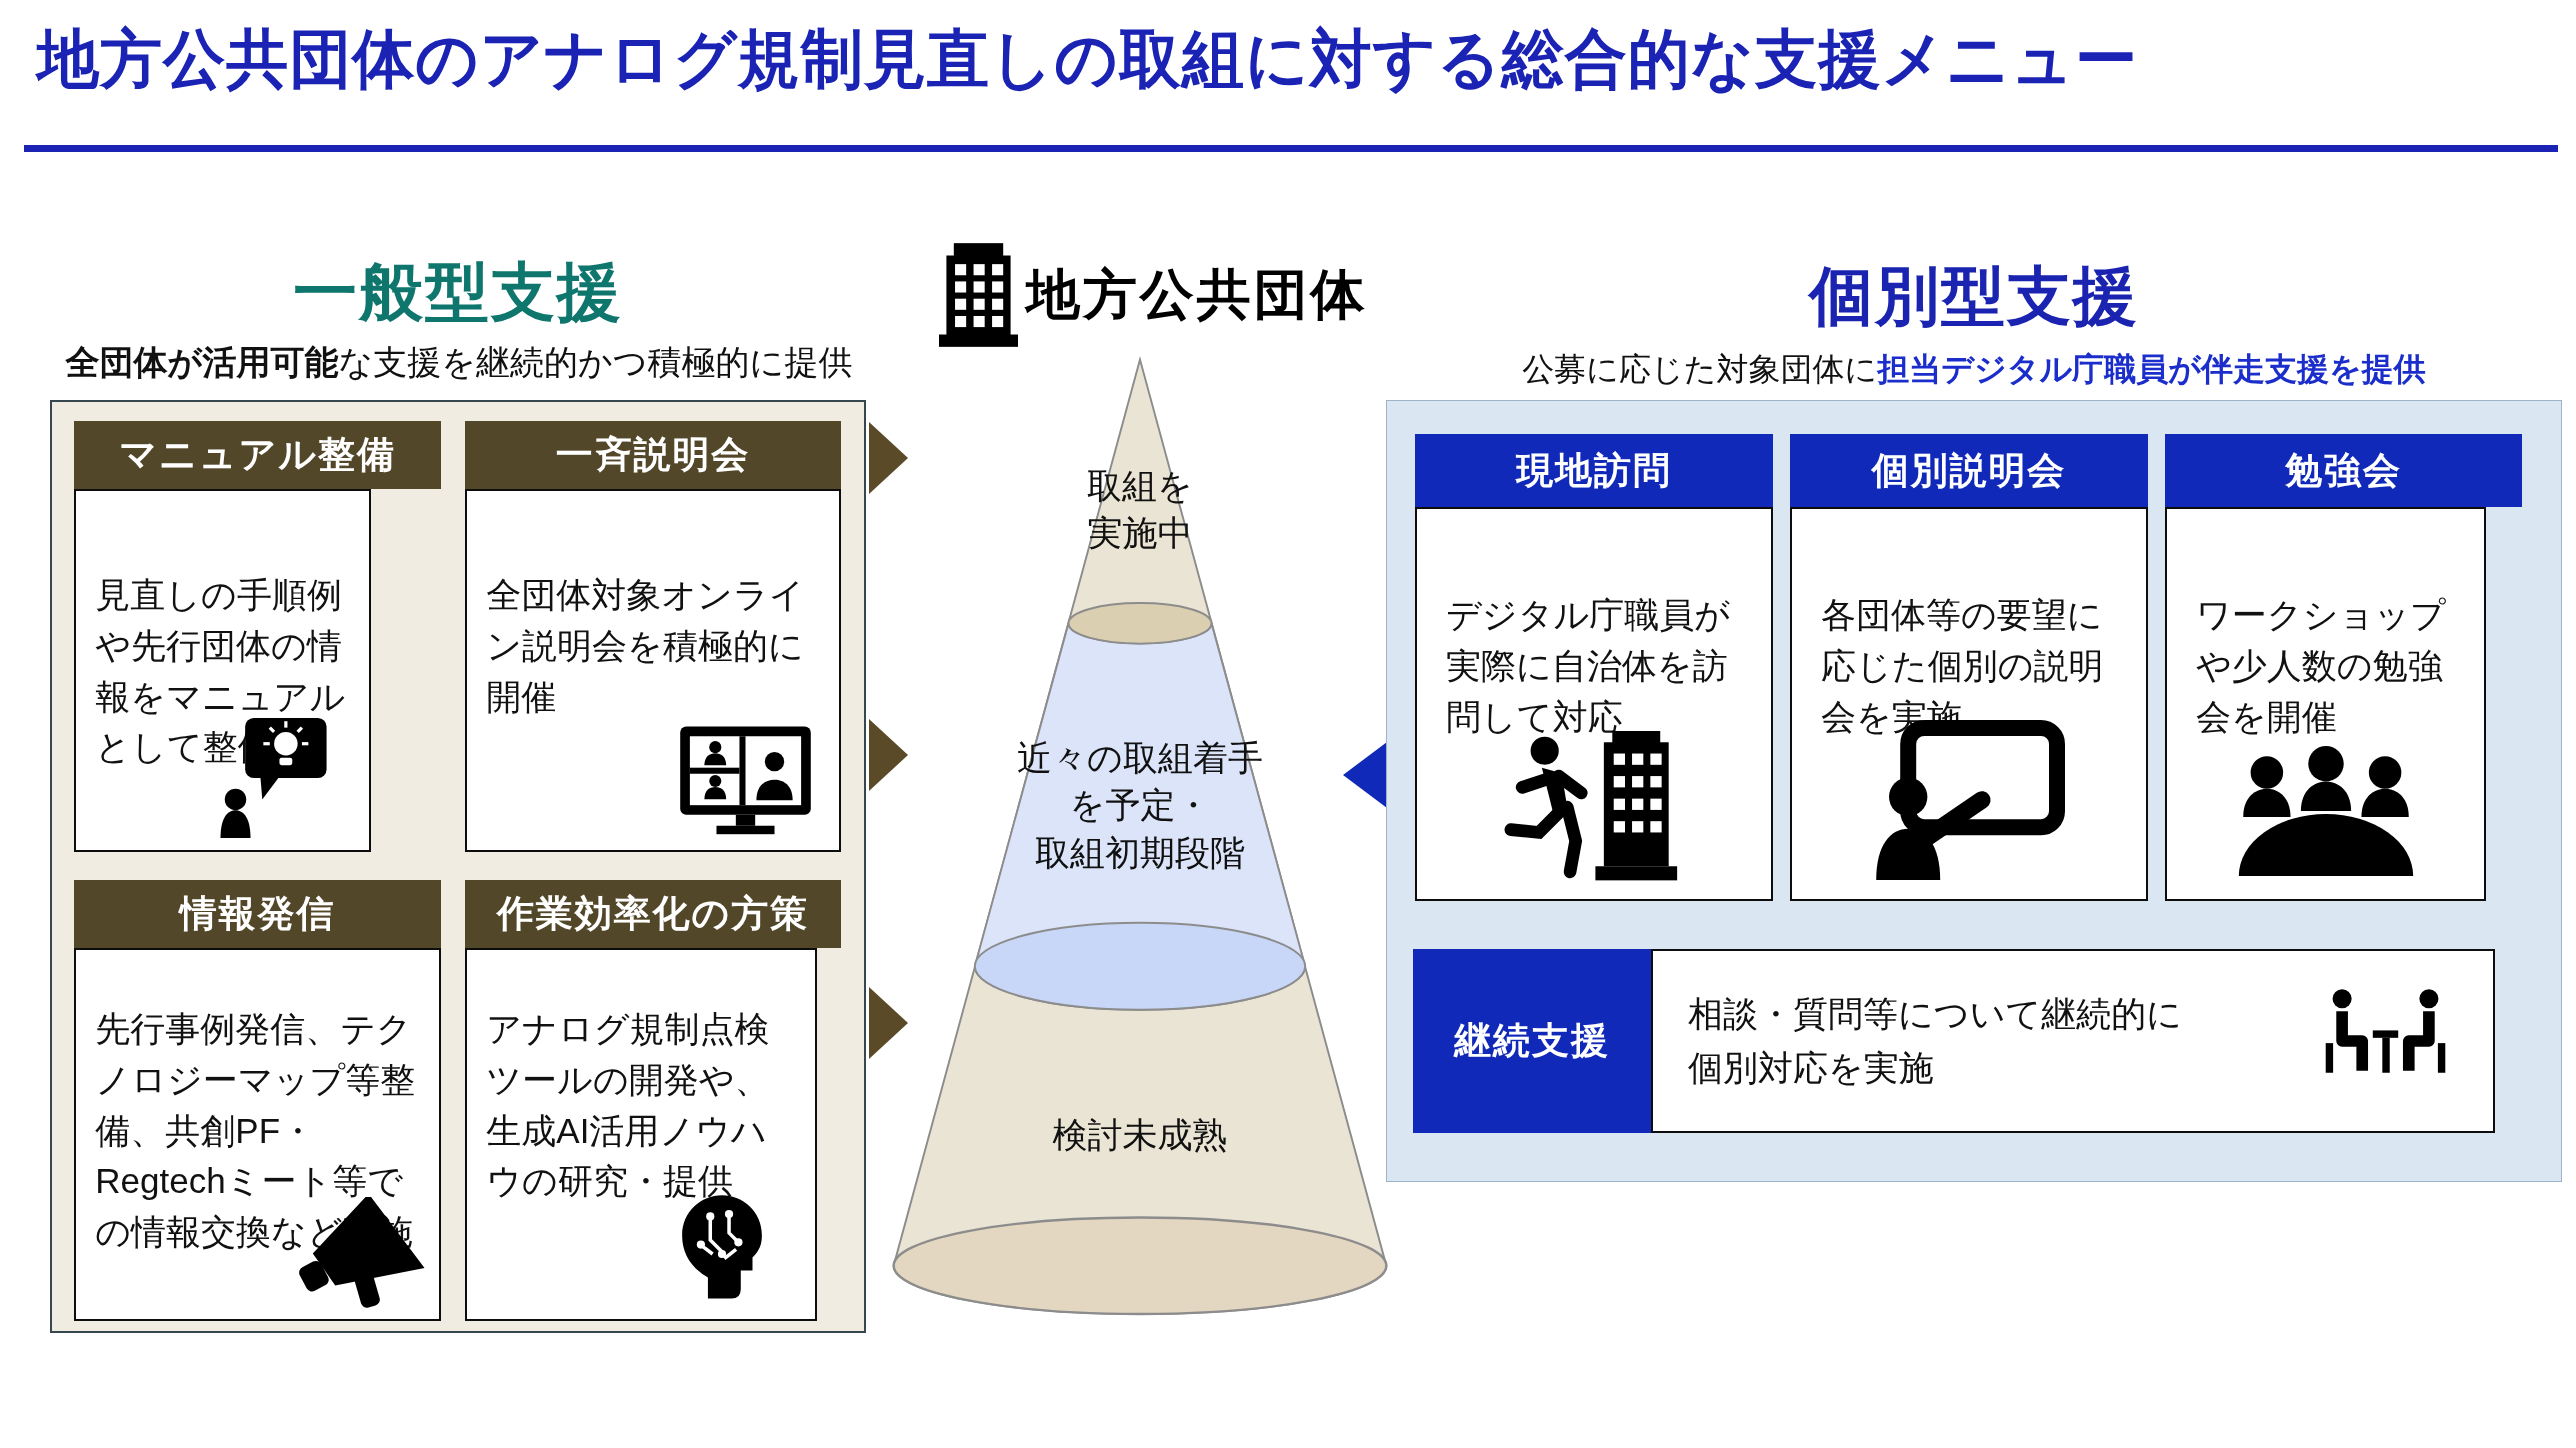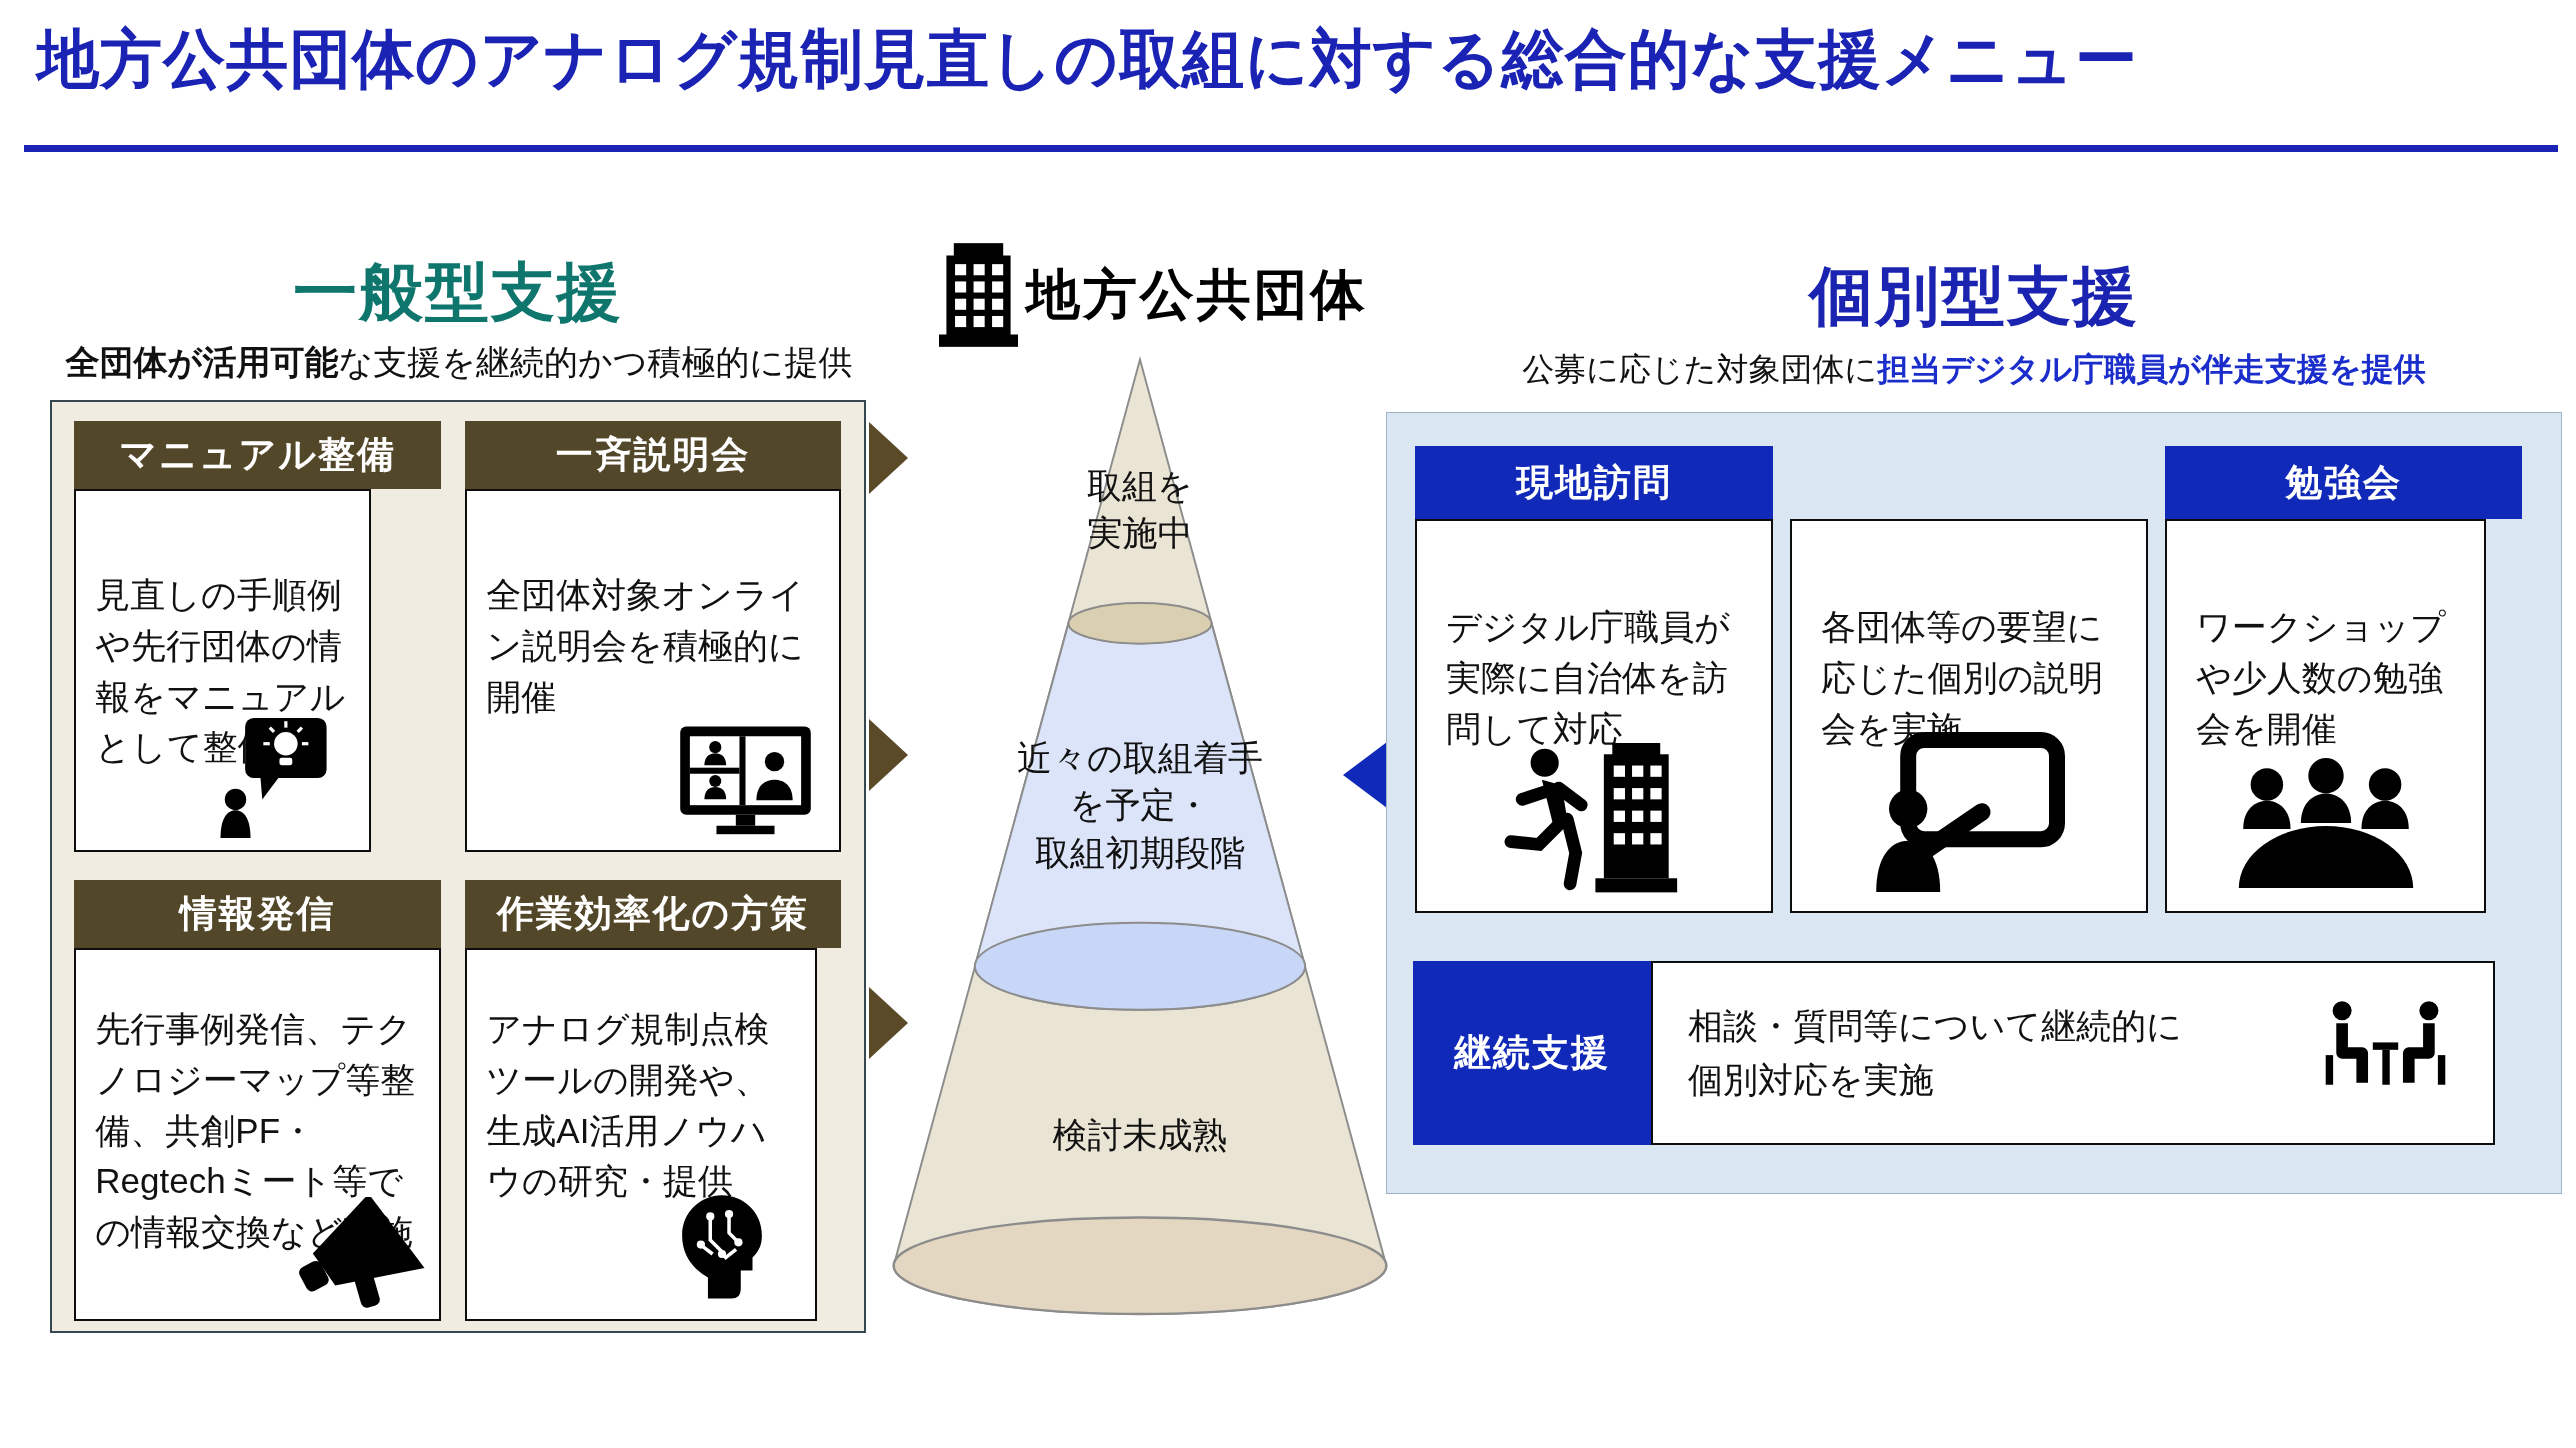--- a/index.html
+++ b/index.html
@@ -45,21 +45,21 @@
   .lc1b{left:22px;top:87px;width:297px;height:363px;padding:79px 17.4px 0 19.3px;}
   .lc2h{left:413px;top:19.3px;width:376px;height:68px;}
   .lc2b{left:413px;top:87px;width:376px;height:363px;padding:79px 17.4px 0 19.3px;}
   .lc3h{left:22px;top:478px;width:367px;height:68px;}
   .lc3b{left:22px;top:546px;width:367px;height:373px;padding:54px 17.4px 0 19.3px;}
   .lc4h{left:413px;top:478px;width:376px;height:68px;}
   .lc4b{left:413px;top:546px;width:352px;height:373px;padding:54px 17.4px 0 19.3px;}
 
   
   .right-panel{
-    left:1386px;top:412px;width:1176px;height:782px;
+    left:1386px;top:400px;width:1176px;height:782px;
     background:#dbe6f3;border:1.9px solid #9fb3c8;box-sizing:border-box;
   }
   .card-header-blue{
     position:absolute;background:#1129b8;color:#fff;font-size:37px;font-weight:800;
     display:flex;align-items:center;justify-content:center;letter-spacing:1.9px;
   }
   .rc1h{left:28px;top:33px;width:358px;height:73px;}
   .rc1b{left:28px;top:106px;width:358px;height:394px;padding:81px 27px 0 29px;}
   .rc2h{left:403px;top:33px;width:358px;height:73px;}
   .rc2b{left:403px;top:106px;width:358px;height:394px;padding:81px 10px 0 29px;}
@@ -278,20 +278,21 @@
               <rect x="92" y="48" width="8" height="8"></rect>
               <rect x="105" y="48" width="8" height="8"></rect>
             <rect x="79" y="64" width="8" height="8"></rect>
               <rect x="92" y="64" width="8" height="8"></rect>
               <rect x="105" y="64" width="8" height="8"></rect>
           </g>
         </svg>
       </span>
     </div>
 
+    <div class="card-header-blue rc2h">個別説明会</div>
     <div class="card-body rc2b">
       <span>各団体等の要望に応じた個別の説明会を実施</span>
       <span class="icon" style="left:50%;bottom:19.3px;transform:translateX(-50%);">
         <svg width="193" height="160" viewBox="0 0 120 100">
           <rect x="22" y="5" width="93" height="62" rx="10" fill="none" stroke="#000" stroke-width="10"></rect>
           <circle cx="22" cy="48" r="12" fill="#000"></circle>
           <path d="M2,100 c0,-22 9,-32 20,-32 s20,10 20,32 z" fill="#000"></path>
           <path d="M30,76 L68,50" stroke="#000" stroke-width="11" stroke-linecap="round"></path>
         </svg>
       </span>

